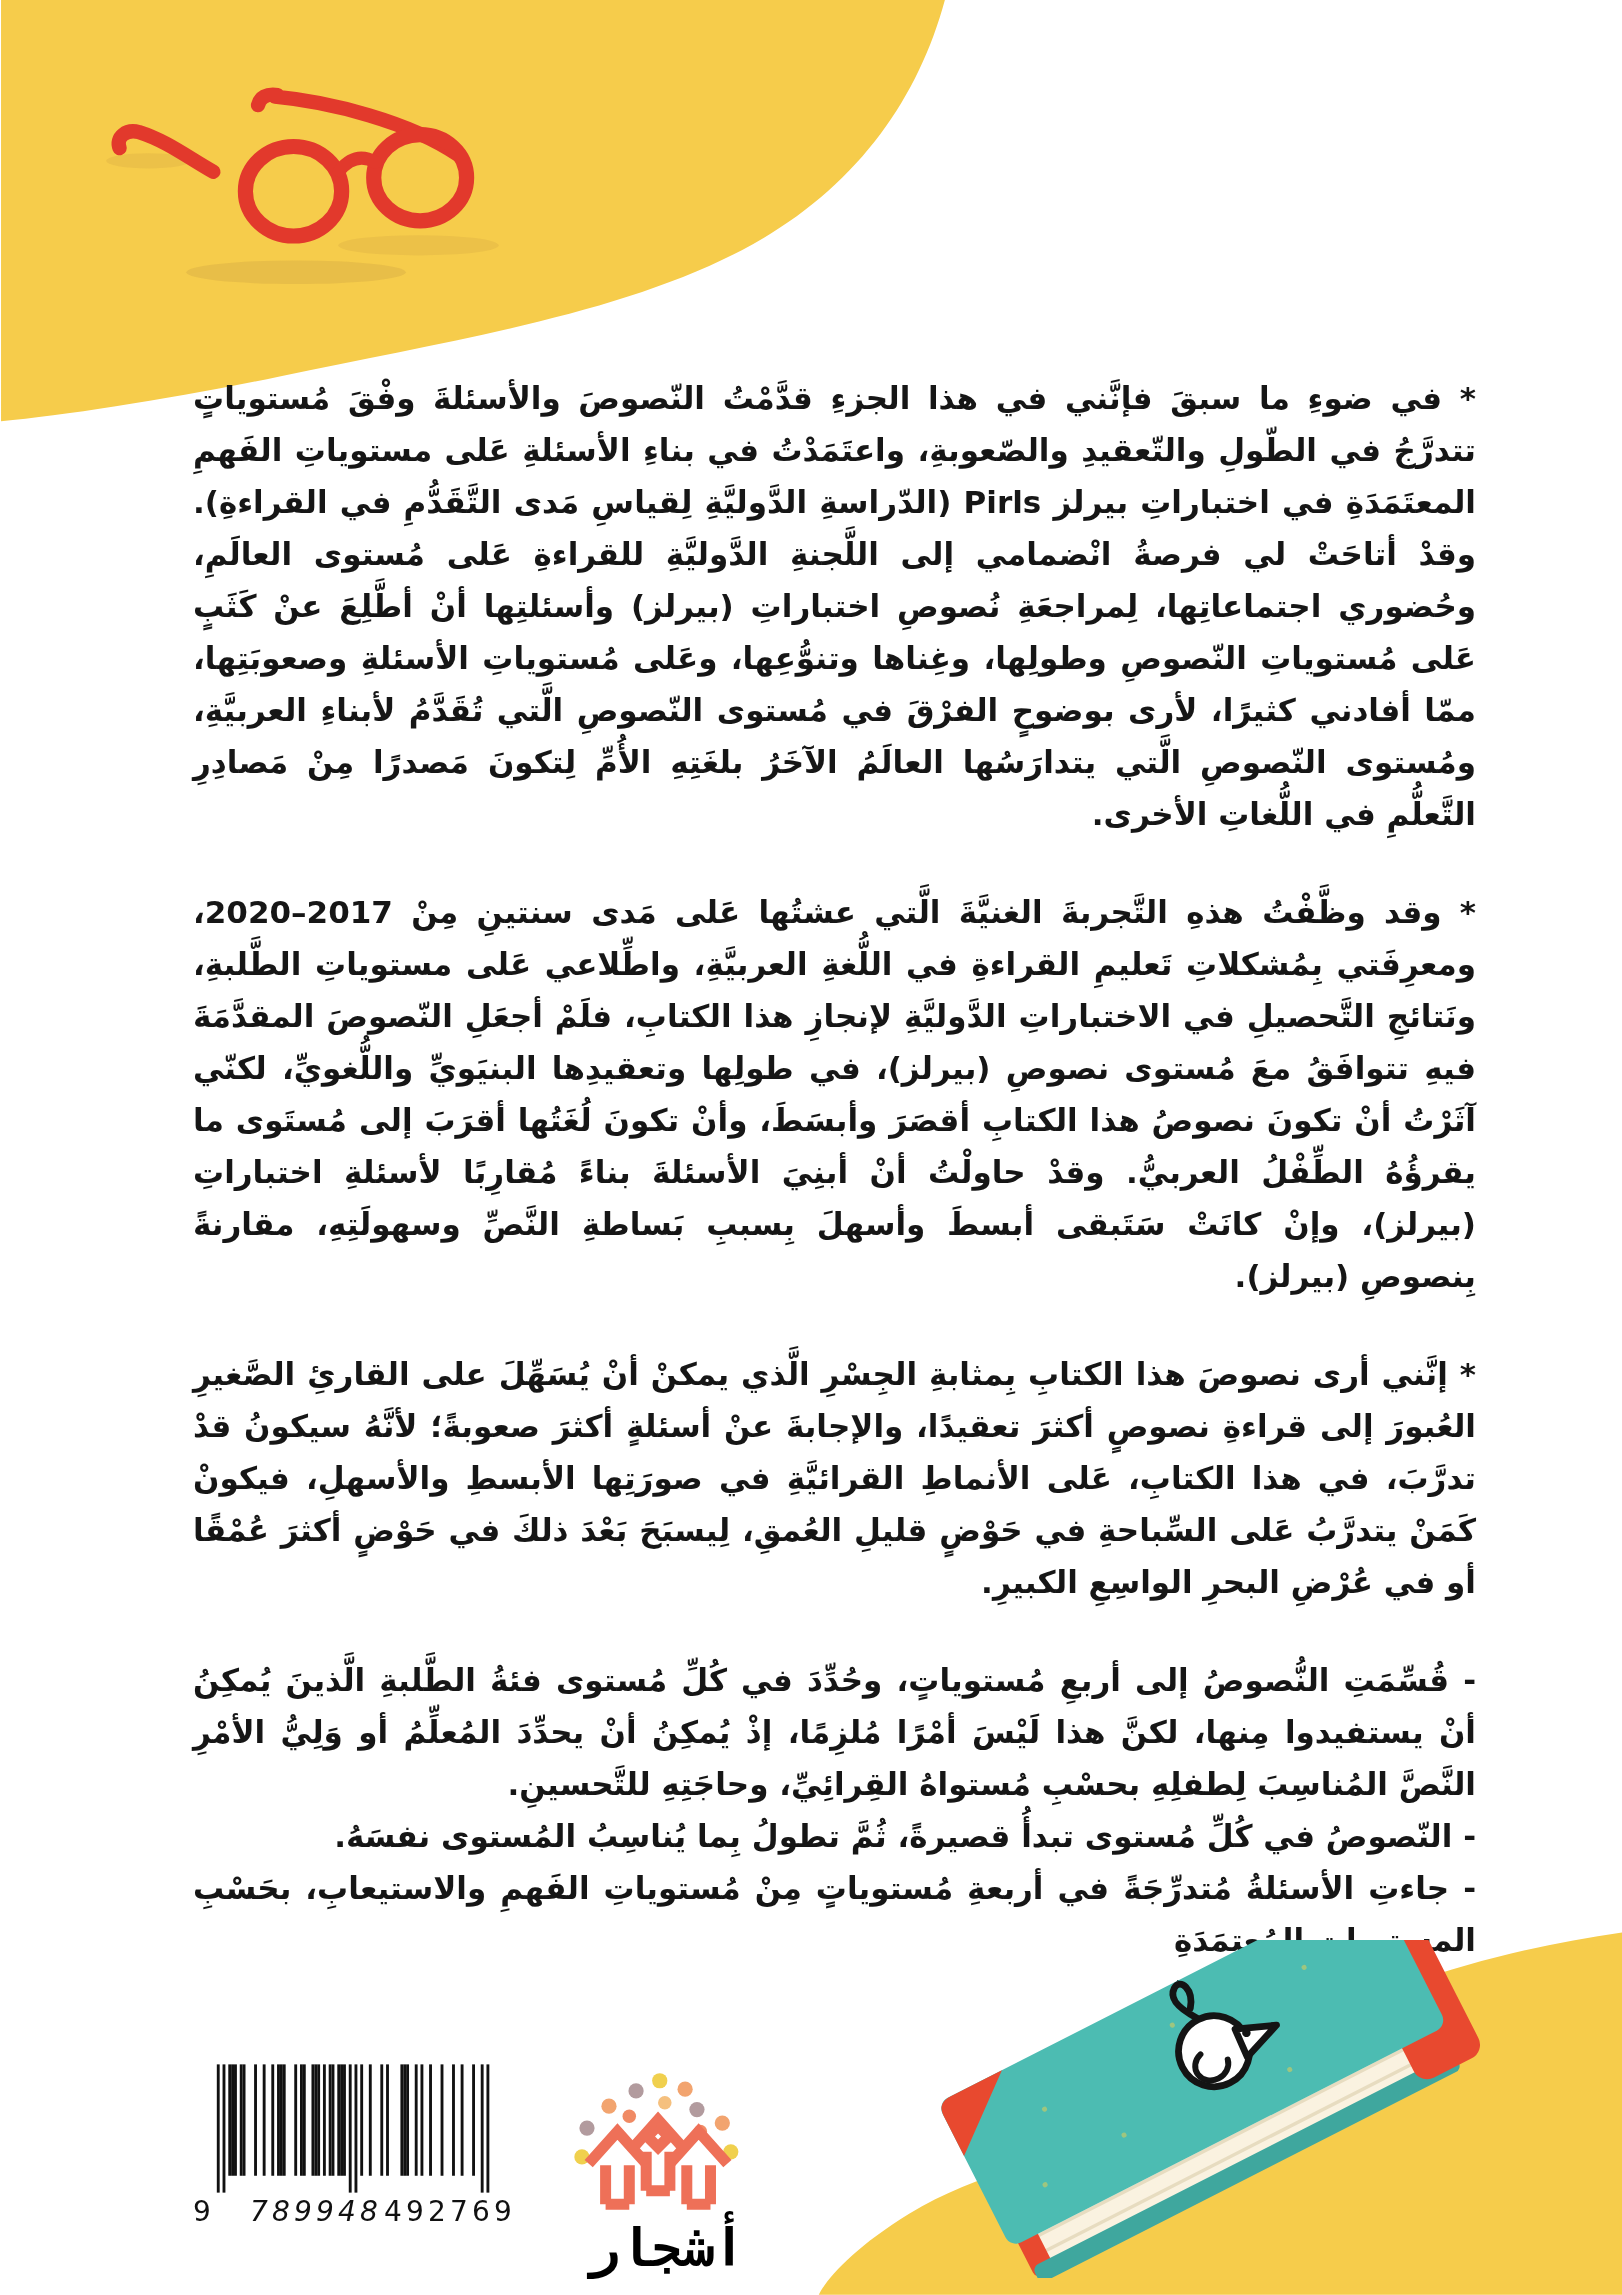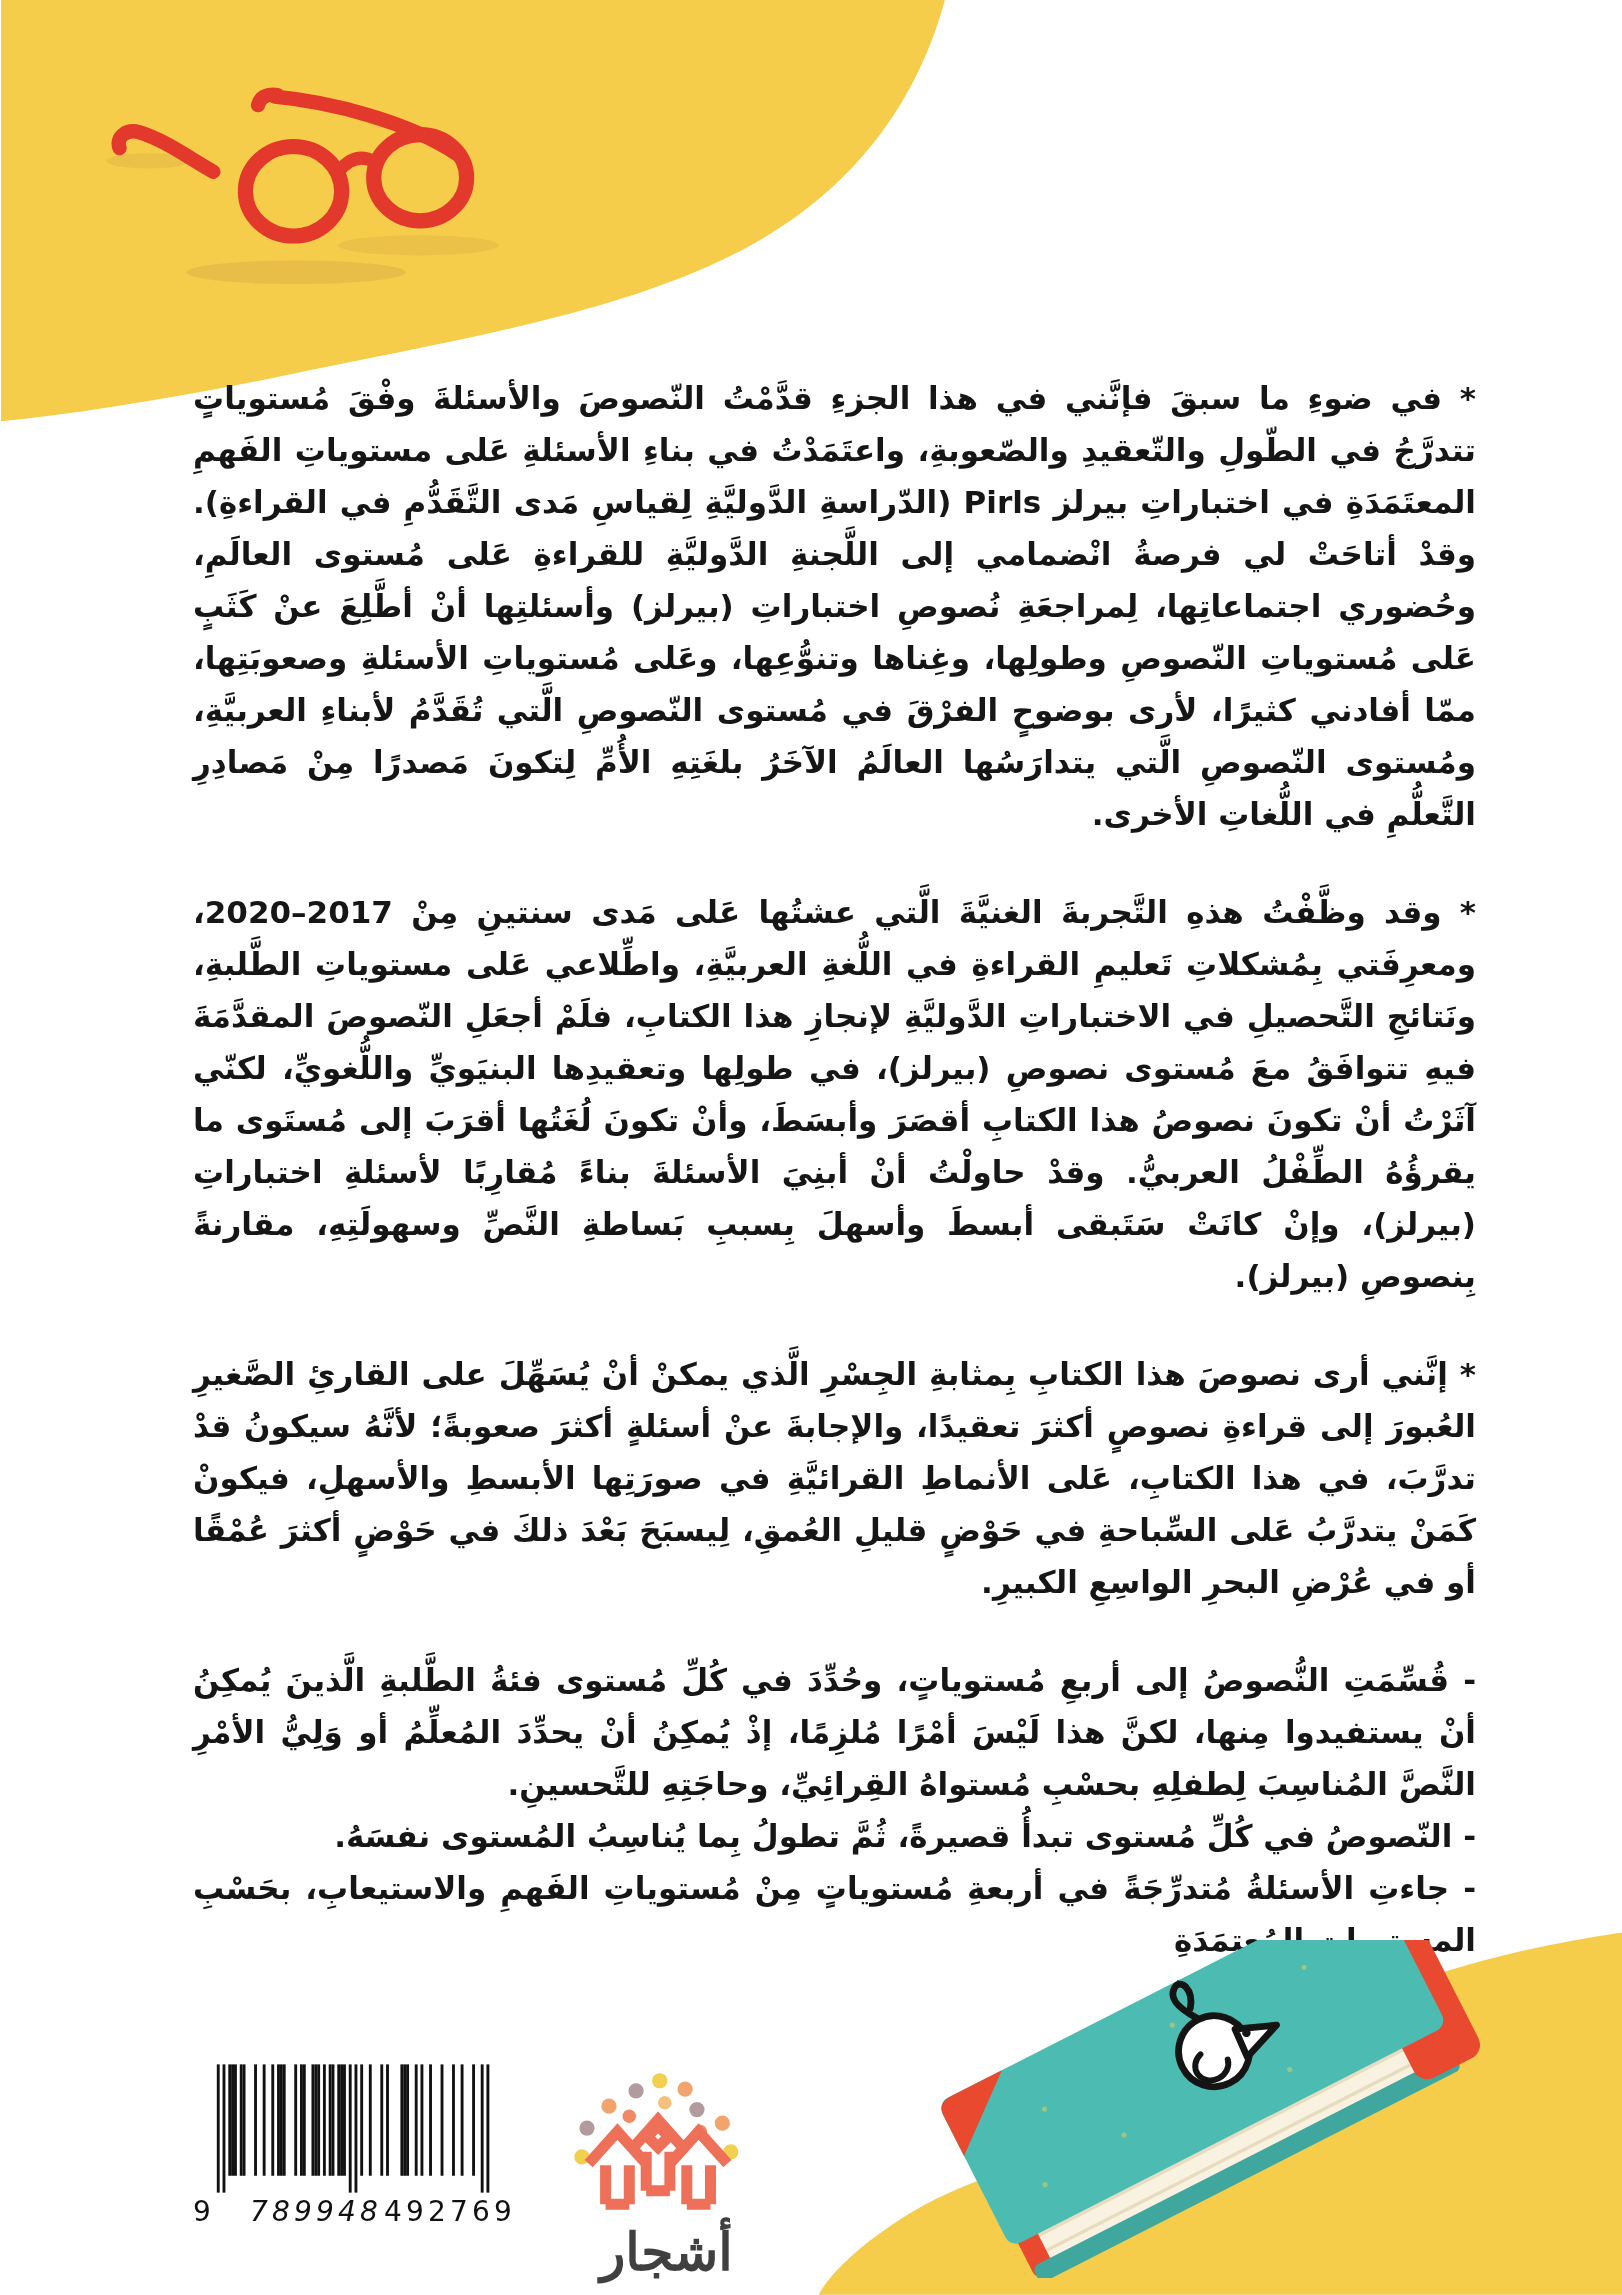--- a/index.html
+++ b/index.html
@@ -23,22 +23,22 @@
     text-align:right;margin-right:221px;
   }
   .barcode{position:absolute;top:2061px;left:193px;width:321px;height:169px;background:#fff;}
   .barcode .digits{position:absolute;top:134px;left:0;width:321px;height:34px;
     font-family:"DejaVu Sans","Liberation Sans",sans-serif;font-size:28px;color:#111;}
   .barcode .digit-prefix{position:absolute;left:0px;top:0px;}
   .barcode .digit-g1{position:absolute;left:57px;top:0px;letter-spacing:4.2px;font-style:italic;}
   .barcode .digit-g2{position:absolute;left:191px;top:0px;letter-spacing:4.2px;}
   .logo{position:absolute;top:2062px;left:565px;width:203px;text-align:center;}
   .logo-word{
-    margin-top:3.4px;color:#404040;font-weight:bold;font-size:52px;line-height:54px;
-    font-family:Liberation Serif, serif;direction:rtl;
+    margin-top:3.4px;color:#000000;font-weight:bold;font-size:52px;line-height:54px;
+    font-family:Liberation Mono, monospace;direction:rtl;
   }
 </style>
 </head>
 <body>
 
 <div class="page">
 
   <svg class="blob-top" width="1623" height="439" viewBox="0 0 1920 520">
     <path d="M0,0 L1118,0 C1085,122 1008,228 878,296 C733,372 540,402 330,446 C210,471 78,492 0,499 Z" fill="#F6CC4B"></path>
   </svg>

